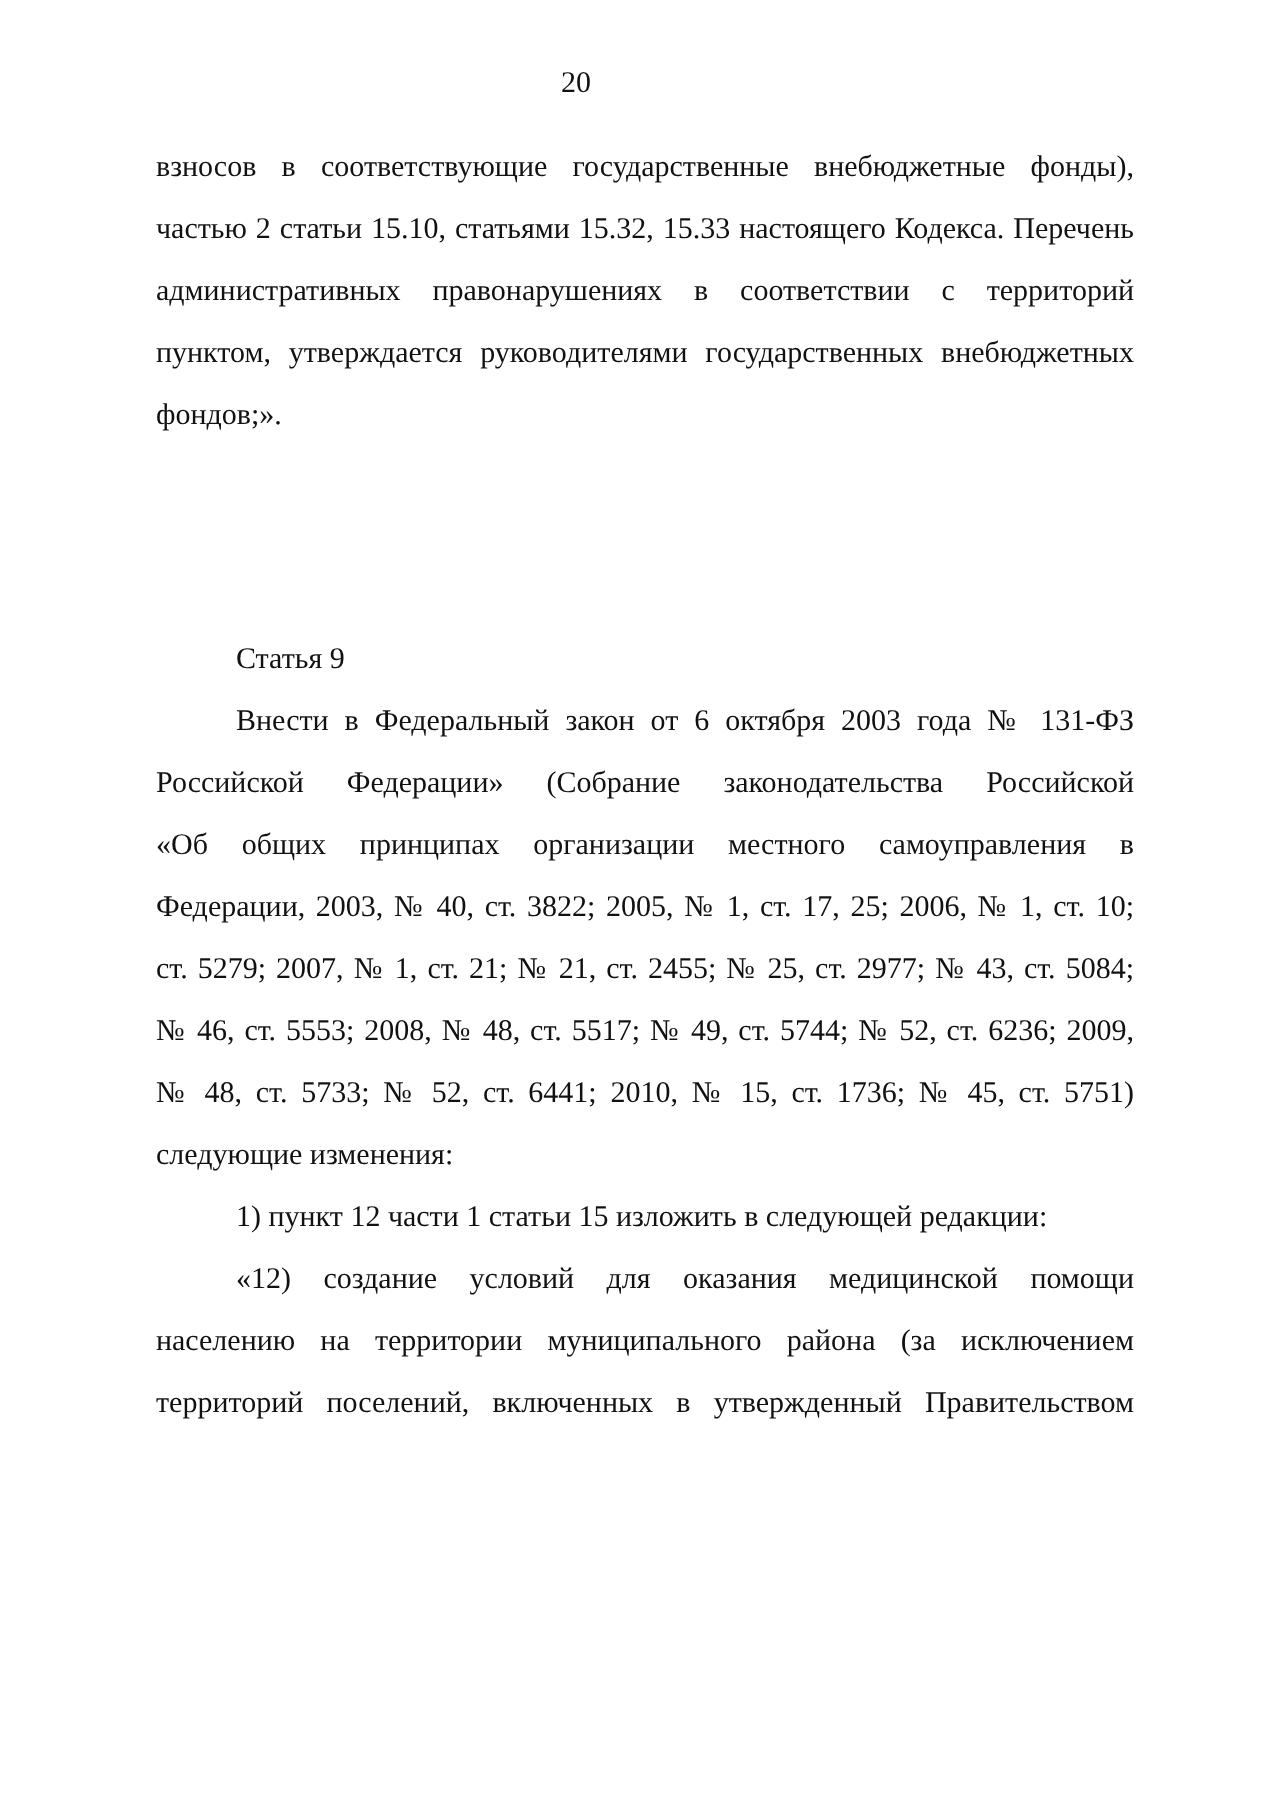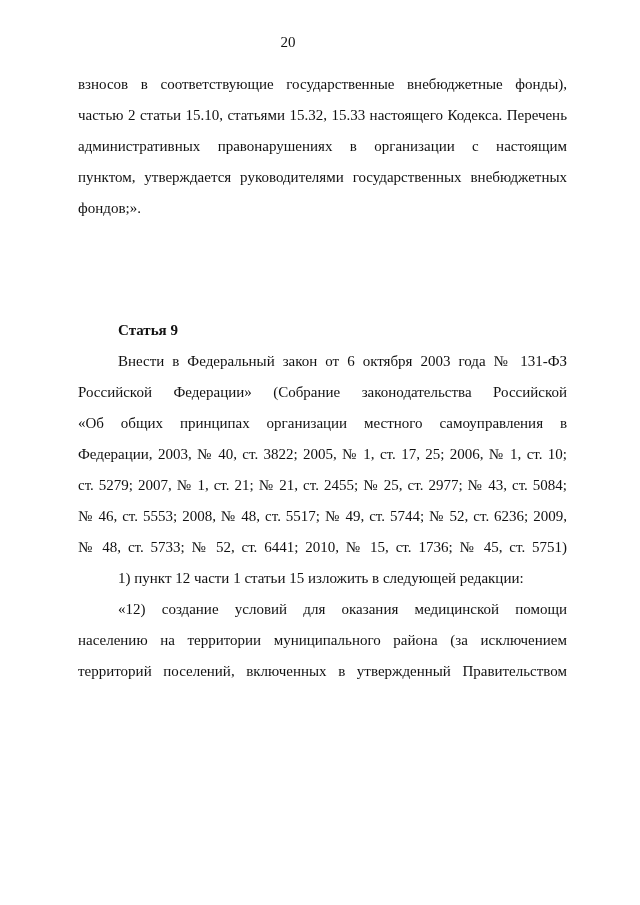--- a/index.html
+++ b/index.html
@@ -15,47 +15,48 @@
   .body-text {
     position: absolute; left: 78px; width: 489px;
     font-size: 15px; line-height: 31px;
   }
   .line {
     display: block; height: 31px; white-space: nowrap;
     text-align: justify; text-align-last: justify;
   }
   .line.last { text-align-last: left; }
   .indent { padding-left: 40px; }
-  .heading { font-weight: bold; text-align-last: left; }
+  .heading { font-weight: normal; text-align-last: left; }
   #block1 { top: 69px; }
   #heading9 { top: 315px; }
   #block2 { top: 346px; }
 </style>
 </head>
 <body>
 
 <div class="page-number">20</div>
 
 <div class="body-text" id="block1">
   <span class="line">взносов в соответствующие государственные внебюджетные фонды),</span>
   <span class="line">частью 2 статьи 15.10, статьями 15.32, 15.33 настоящего Кодекса. Перечень</span>
-  <span class="line">административных правонарушениях в организации с настоящим</span>
+  <span class="line">административных правонарушениях в соответствии с территорий</span>
   <span class="line">пунктом, утверждается руководителями государственных внебюджетных</span>
   <span class="line last">фондов;».</span>
 </div>
 
 <div class="body-text" id="heading9">
   <span class="line heading indent">Статья 9</span>
 </div>
 
 <div class="body-text" id="block2">
   <span class="line indent">Внести в Федеральный закон от 6 октября 2003 года № 131-ФЗ</span>
   <span class="line">Российской Федерации» (Собрание законодательства Российской</span>
   <span class="line">«Об общих принципах организации местного самоуправления в</span>
   <span class="line">Федерации, 2003, № 40, ст. 3822; 2005, № 1, ст. 17, 25; 2006, № 1, ст. 10;</span>
   <span class="line">ст. 5279; 2007, № 1, ст. 21; № 21, ст. 2455; № 25, ст. 2977; № 43, ст. 5084;</span>
   <span class="line">№ 46, ст. 5553; 2008, № 48, ст. 5517; № 49, ст. 5744; № 52, ст. 6236; 2009,</span>
   <span class="line">№ 48, ст. 5733; № 52, ст. 6441; 2010, № 15, ст. 1736; № 45, ст. 5751)</span>
+  <span class="line last">следующие изменения:</span>
   <span class="line last indent">1) пункт 12 части 1 статьи 15 изложить в следующей редакции:</span>
   <span class="line indent">«12) создание условий для оказания медицинской помощи</span>
   <span class="line">населению на территории муниципального района (за исключением</span>
   <span class="line">территорий поселений, включенных в утвержденный Правительством</span>
 </div>
 
 </body></html>

